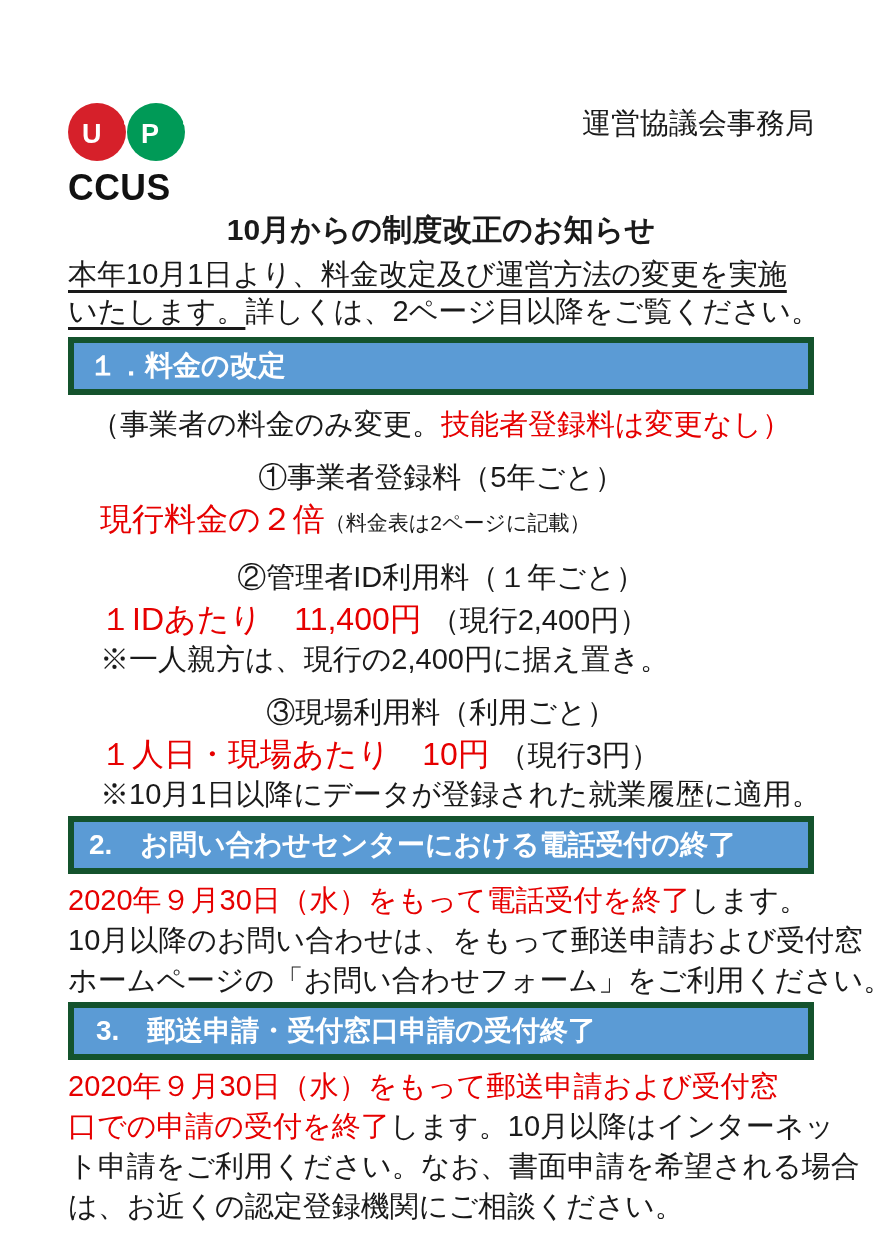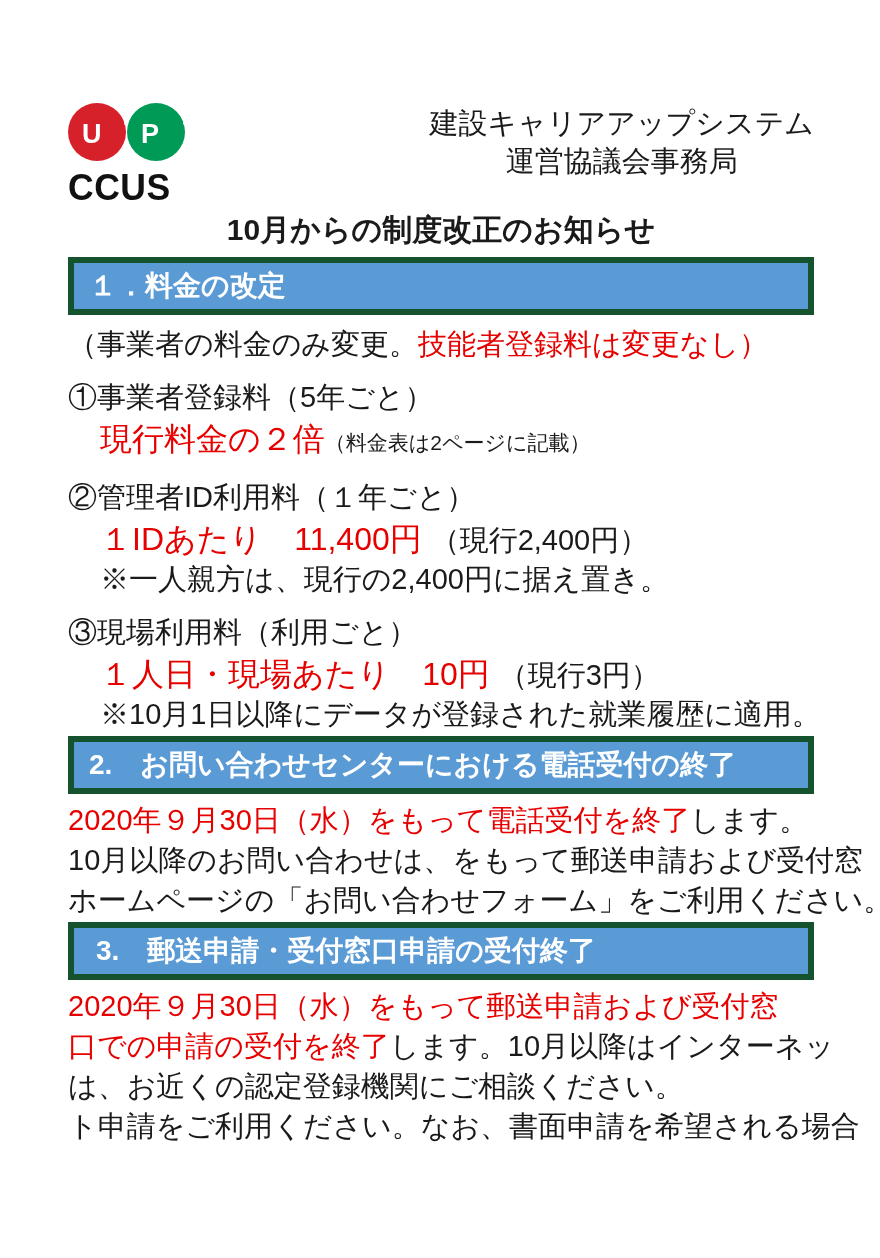--- a/index.html
+++ b/index.html
@@ -84,26 +84,28 @@
   .bar2 { margin-top: 3px; }
   .bar3 { margin-top: 2px; padding-left: 22px; }
 
   
   .red { color: #e60000; }
   .note {
     margin: 10px 0 0 0;
     font-size: 29px;
     line-height: 38px;
     white-space: nowrap;
+    text-align: center;
   }
   .item-title {
     margin: 15px 0 0 0;
     font-size: 29px;
     line-height: 38px;
     white-space: nowrap;
+    text-align: center;
   }
   .item-value {
     margin: 3px 0 0 32px;
     font-size: 32px;
     line-height: 40px;
     white-space: nowrap;
   }
   .item-value .paren-sm {
     font-size: 21px;
     color: #1a1a1a;
@@ -136,27 +138,30 @@
         <circle cx="29" cy="30" r="29" fill="#d6202a"></circle>
         <path d="M52,6 q8,8 4,16 l7,6 q-7,4 -4,10 q-6,8 -2,14 l8,6 l0,-58 z" fill="#ffffff"></path>
         <circle cx="88" cy="30" r="29" fill="#009a57"></circle>
         <path d="M111,6 q8,8 4,16 l7,6 q-7,4 -4,10 q-6,8 -2,14 l8,6 l0,-58 z" fill="#ffffff"></path>
         <text x="14" y="41" font-size="27" font-weight="bold" fill="#ffffff">U</text>
         <text x="73" y="41" font-size="27" font-weight="bold" fill="#ffffff">P</text>
       </svg>
       <div class="logo-ccus-text">CCUS</div>
     </div>
     <div class="date-block">
-      <div>建設キャリアアップシステム</div>
       <div>運営協議会事務局</div>
     </div>
   </div>
 
   <h1 class="doc-title">10月からの制度改正のお知らせ</h1>
 
+  <div class="intro">
+    <div><span class="uline">本年10月1日より、料金改定及び運営方法の変更を実施</span></div>
+    <div><span class="uline">いたします。</span><span>詳しくは、2ページ目以降をご覧ください。</span></div>
+  </div>
 
   <div class="bar bar1">
     <span>１．料金の改定</span>
   </div>
   <div class="note">
     <span>（事業者の料金のみ変更。</span><span class="red">技能者登録料は変更なし）</span>
   </div>
 
   <div class="item-title">①事業者登録料（5年ごと）</div>
   <div class="item-value">
@@ -185,17 +190,17 @@
     <div>10月以降のお問い合わせは、をもって郵送申請および受付窓</div>
     <div>ホームページの「お問い合わせフォーム」をご利用ください。</div>
   </div>
 
   <div class="bar bar3">
     <span>3.　郵送申請・受付窓口申請の受付終了</span>
   </div>
   <div class="sec-body">
     <div class="red">2020年９月30日（水）をもって郵送申請および受付窓</div>
     <div><span class="red">口での申請の受付を終了</span><span>します。10月以降はインターネッ</span></div>
+    <div>ト申請をご利用ください。なお、書面申請を希望される場合</div>
     <div>は、お近くの認定登録機関にご相談ください。</div>
-    <div>ト申請をご利用ください。なお、書面申請を希望される場合</div>
   </div>
 
 </div>
 
 </body></html>

